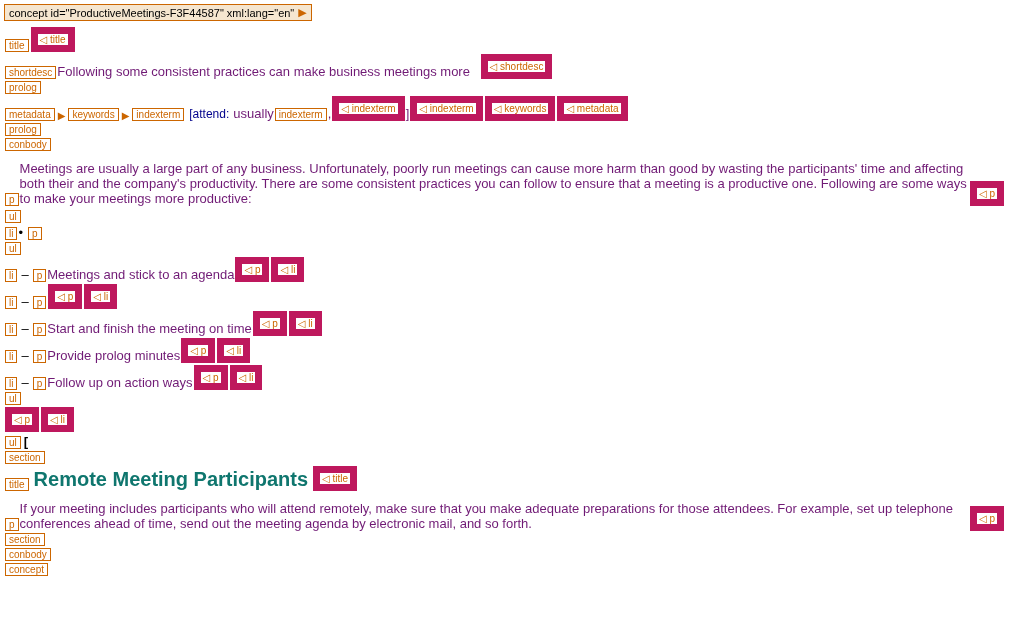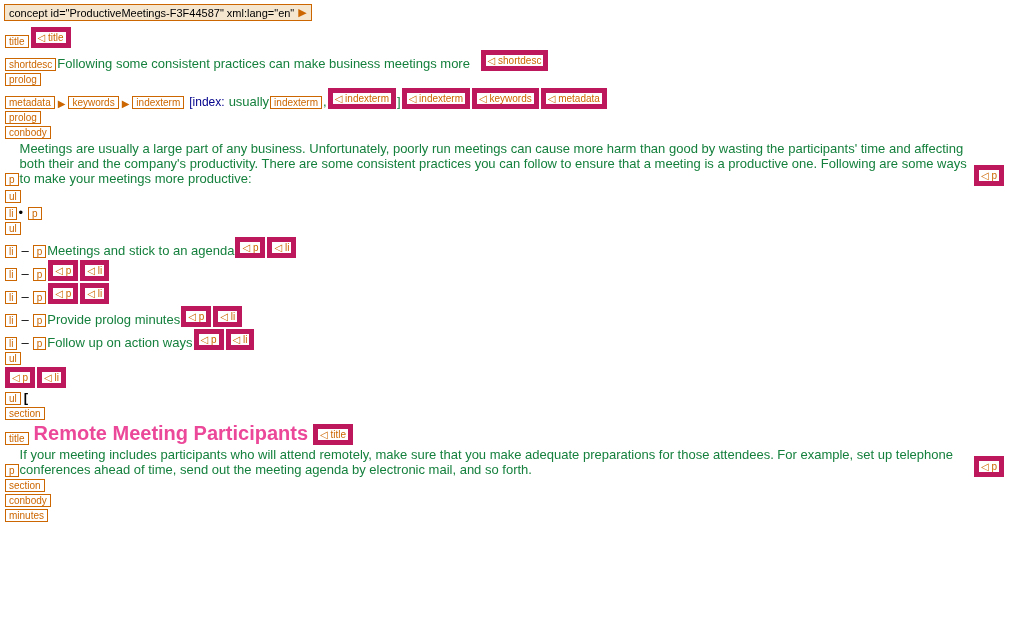--- a/index.html
+++ b/index.html
@@ -25,33 +25,34 @@
       font-size: 10px;
       padding: 0px 3px;
       margin: 0 1px;
       background: #fff;
       vertical-align: middle;
       font-family: Arial, sans-serif;
     }
 
     .body-text {
       font-size: 13px;
-      color: #15803d;
+      color: #701a75;
       display: inline;
+      margin-top: 8px;
     }
 
     .indent1 { margin-left: 20px; }
     .indent2 { margin-left: 40px; }
 
     .bullet { margin-right: 4px; }
 
     .h2-title {
       font-size: 20px;
       font-weight: bold;
-      color: #ec4899;
+      color: #0f766e;
       margin: 0 4px;
     }
 
     .row {
       display: flex;
       align-items: flex-end;
       flex-wrap: wrap;
       margin: 2px 0;
     }
 
@@ -68,21 +69,21 @@
 
     .concept-arrow {
       color: #cc6600;
       font-size: 11px;
       margin-left: 4px;
     }
 
     
     .ctag {
       display: inline-block;
-      border: 5px solid #be185d;
+      border: 7px solid #be185d;
       color: #cc6600;
       font-size: 10px;
       padding: 0px 2px;
       margin: 0 1px;
       background: #fff;
       vertical-align: middle;
     }
 
     .dash {
       margin: 0 3px;
@@ -120,21 +121,21 @@
   <span class="inline-tag">prolog</span>
 </div>
 
 
 <div class="row" style="flex-wrap:wrap; align-items:flex-end;">
   <span class="inline-tag">metadata</span>
   <span style="font-size:10px; color:#cc6600; margin:0 2px;">▶</span>
   <span class="inline-tag">keywords</span>
   <span style="font-size:10px; color:#cc6600; margin:0 2px;">▶</span>
   <span class="inline-tag">indexterm</span>
-  <span style="color:#00008B; font-size:12px; margin: 0 4px;">[index:</span>
+  <span style="color:#00008B; font-size:12px; margin: 0 4px;">[attend:</span>
   <span class="body-text">usually</span>
   <span class="inline-tag">indexterm</span>
   <span class="body-text">,</span>
   <span class="ctag">◁ <span>indexterm</span></span>
   <span class="body-text">]</span>
   <span class="ctag">◁ <span>indexterm</span></span>
   <span class="ctag">◁ <span>keywords</span></span>
   <span class="ctag">◁ <span>metadata</span></span>
 </div>
 
@@ -187,20 +188,21 @@
   <span class="dash">–</span>
   <span class="inline-tag">p</span>
   <span class="ctag">◁ <span>p</span></span>
   <span class="ctag">◁ <span>li</span></span>
 </div>
 
 <div class="row indent2">
   <span class="inline-tag">li</span>
   <span class="dash">–</span>
   <span class="inline-tag">p</span>
+  <span class="body-text">Start and finish the meeting on time</span>
   <span class="ctag">◁ <span>p</span></span>
   <span class="ctag">◁ <span>li</span></span>
 </div>
 
 <div class="row indent2">
   <span class="inline-tag">li</span>
   <span class="dash">–</span>
   <span class="inline-tag">p</span>
   <span class="body-text">Provide prolog minutes</span>
   <span class="ctag">◁ <span>p</span></span>
@@ -257,17 +259,17 @@
   <span class="inline-tag">section</span>
 </div>
 
 
 <div class="row">
   <span class="inline-tag">conbody</span>
 </div>
 
 
 <div class="row">
-  <span class="inline-tag">minutes</span>
+  <span class="inline-tag">concept</span>
 </div>
 
 
 
 
 </body></html>

